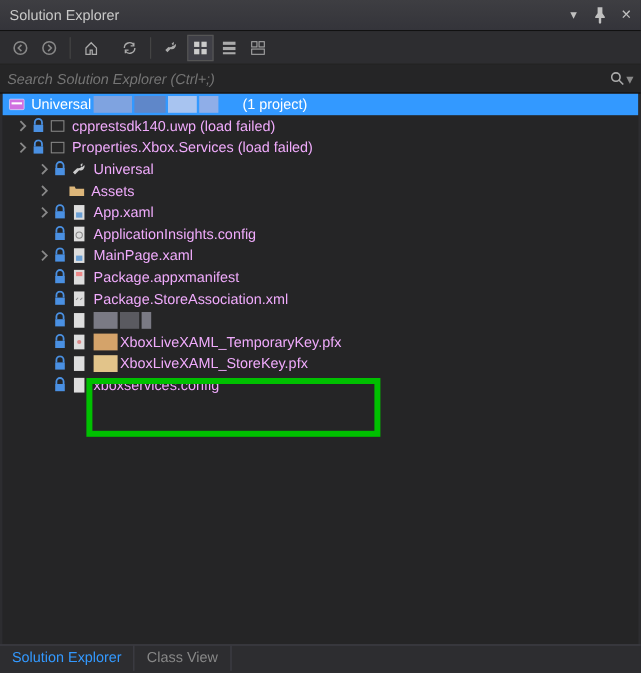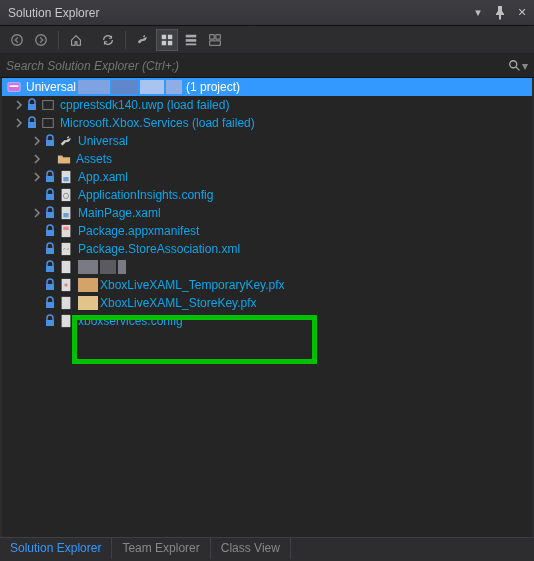--- a/index.html
+++ b/index.html
@@ -59,21 +59,21 @@
     position: absolute;
     top: 78px; bottom: 24px; left: 2px; right: 2px;
     background: #252526;
     overflow: hidden;
   }
   .tree-row {
     height: 18px;
     display: flex; align-items: center;
     white-space: nowrap;
     font-size: 12px;
-    color: #0ea5e9;
+    color: #f0abfc;
   }
   .tree-row.sol {
     background: #3399ff;
     color: #fff;
     font-weight: normal;
   }
   .tree-row.bold { font-weight: bold; }
   .arrow {
     width: 14px; height: 14px;
     display: flex; align-items: center; justify-content: center;
@@ -207,21 +207,21 @@
       <svg viewBox="0 0 16 16">
           <rect x="1" y="3" width="14" height="10" rx="1" fill="#d070e0" stroke="#fff" stroke-width="0.5"></rect>
           <rect x="3" y="6" width="10" height="2" fill="#fff"></rect>
         </svg>
     </span>
     <span>Universal</span>
     <span class="blur-block" style="width:32px; background:#7fa3e0; margin-left:2px"></span>
     <span class="blur-block" style="width:26px; background:#5f87c9"></span>
     <span class="blur-block" style="width:24px; background:#a8c4f0"></span>
     <span class="blur-block" style="width:16px; background:#8faee8"></span>
-    <span style="margin-left:2px">(1 project)</span>
+    <span style="margin-left:18px">(1 project)</span>
   </div>
 
   <div class="tree-row" style="padding-left:10px">
     <span class="arrow">
         <svg viewBox="0 0 10 10">
           <path d="M3 1l4 4-4 4" fill="none" stroke="#888" stroke-width="1.5"></path>
         </svg>
       </span>
     <span class="lock">
         <svg viewBox="0 0 12 14">
@@ -247,21 +247,21 @@
         <svg viewBox="0 0 12 14">
           <rect x="2" y="6" width="8" height="6" fill="#4a90e2"></rect>
           <path d="M3 6V4a3 3 0 0 1 6 0v2" fill="none" stroke="#4a90e2" stroke-width="1.5"></path>
         </svg>
       </span>
     <span class="icon">
         <svg viewBox="0 0 16 16">
           <rect x="2" y="3" width="12" height="10" fill="none" stroke="#888"></rect>
         </svg>
       </span>
-    <span>Microsoft.Xbox.Services (load failed)</span>
+    <span>Properties.Xbox.Services (load failed)</span>
   </div>
 
 
   <div class="tree-row" style="padding-left:28px">
     <span class="arrow">
         <svg viewBox="0 0 10 10">
           <path d="M3 1l4 4-4 4" fill="none" stroke="#888" stroke-width="1.5"></path>
         </svg>
       </span>
     <span class="lock">
@@ -448,15 +448,14 @@
       </span>
     <span>xboxservices.config</span>
   </div>
 
   <div class="green-box" style="left:70px; top:237px; width:245px; height:49px"></div>
 
 </div>
 
 <div class="bottom-tabs">
   <div class="bottom-tab active">Solution Explorer</div>
-  <div class="bottom-tab">Team Explorer</div>
   <div class="bottom-tab">Class View</div>
 </div>
 
 </body></html>

